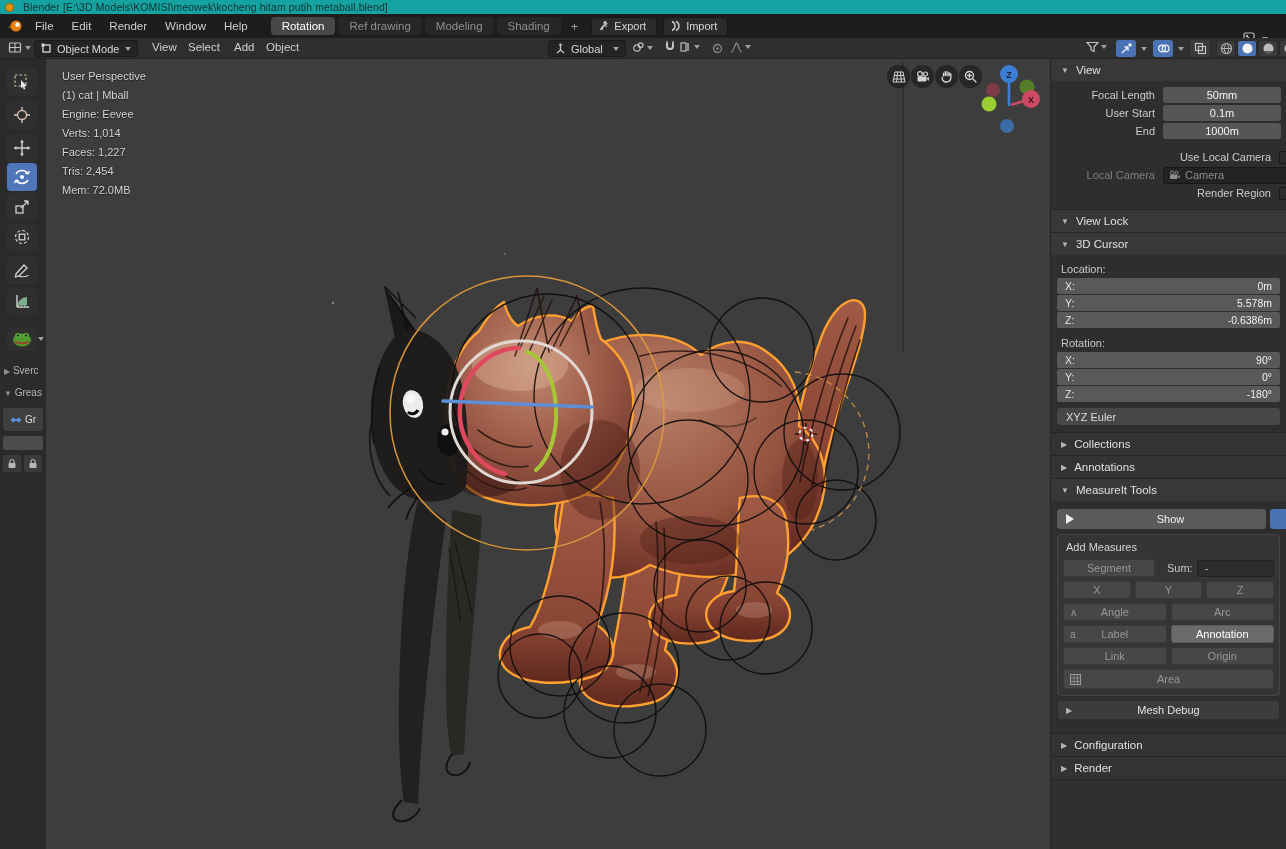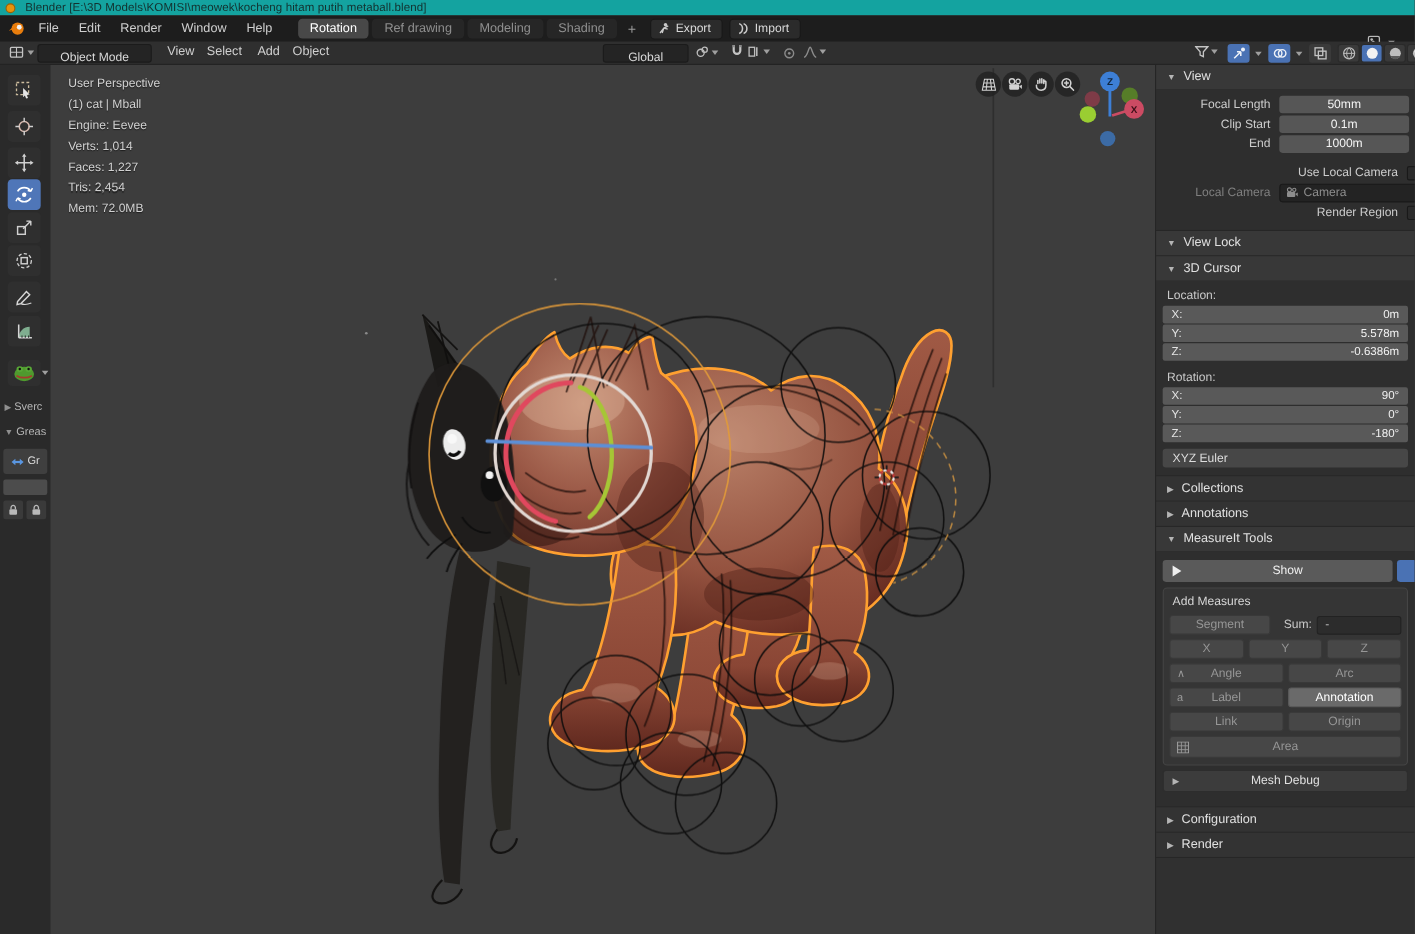--- a/index.html
+++ b/index.html
@@ -26,21 +26,21 @@
   .addtab { color:#9a9a9a; font-size:13px; padding:0 7px; }
   .topbtn { display:flex; align-items:center; gap:4px; background:#2b2b2b;
     border:1px solid #181818; border-radius:4px; height:19px; padding:0 10px 0 6px;
     color:#d8d8d8; margin-right:6px; }
 
   
   .vph { position:absolute; left:0; top:38px; width:1286px; height:21px;
     background:#2f2f2f; border-bottom:1px solid #232323; }
   .vph .menuitem { font-size:11.5px; padding:2px 8px; }
   .dd { display:flex; align-items:center; gap:5px; background:#242424;
-    border:1px solid #1b1b1b; border-radius:3px; height:17px; padding:0 6px; color:#d9d9d9;flex-direction:column; }
+    border:1px solid #1b1b1b; border-radius:3px; height:17px; padding:0 6px; color:#d9d9d9; }
   .chev { width:0; height:0; border-left:3.5px solid transparent;
     border-right:3.5px solid transparent; border-top:4px solid #9f9f9f; display:inline-block; }
   .hbtn { width:20px; height:17px; border-radius:3px; display:flex; align-items:center;
     justify-content:center; background:transparent; }
   .hbtn.blue { background:#4a72b4; }
   .hbtn.shade { background:#3a3a3a; border:1px solid #2a2a2a; }
   .hbtn.shade.active { background:#4a72b4; }
 
   
   .ltool { position:absolute; left:0; top:59px; width:46px; height:790px; background:#2a2a2a; }
@@ -540,21 +540,21 @@
     <div class="phead">
       <span class="car">▼</span>
         <span>View</span>
     </div>
     <div class="pbody">
       <div class="prow">
           <div class="plabel">Focal Length</div>
         <div class="vfield">50mm</div>
         </div>
       <div class="prow">
-          <div class="plabel">Clip Start</div>
+          <div class="plabel">User Start</div>
         <div class="vfield">0.1m</div>
         </div>
       <div class="prow">
           <div class="plabel">End</div>
         <div class="vfield">1000m</div>
         </div>
       <div class="prow" style="margin-top:8px">
           <div class="plabel" style="flex:1">Use Local Camera</div>
         <div class="chk"></div>
         </div>

